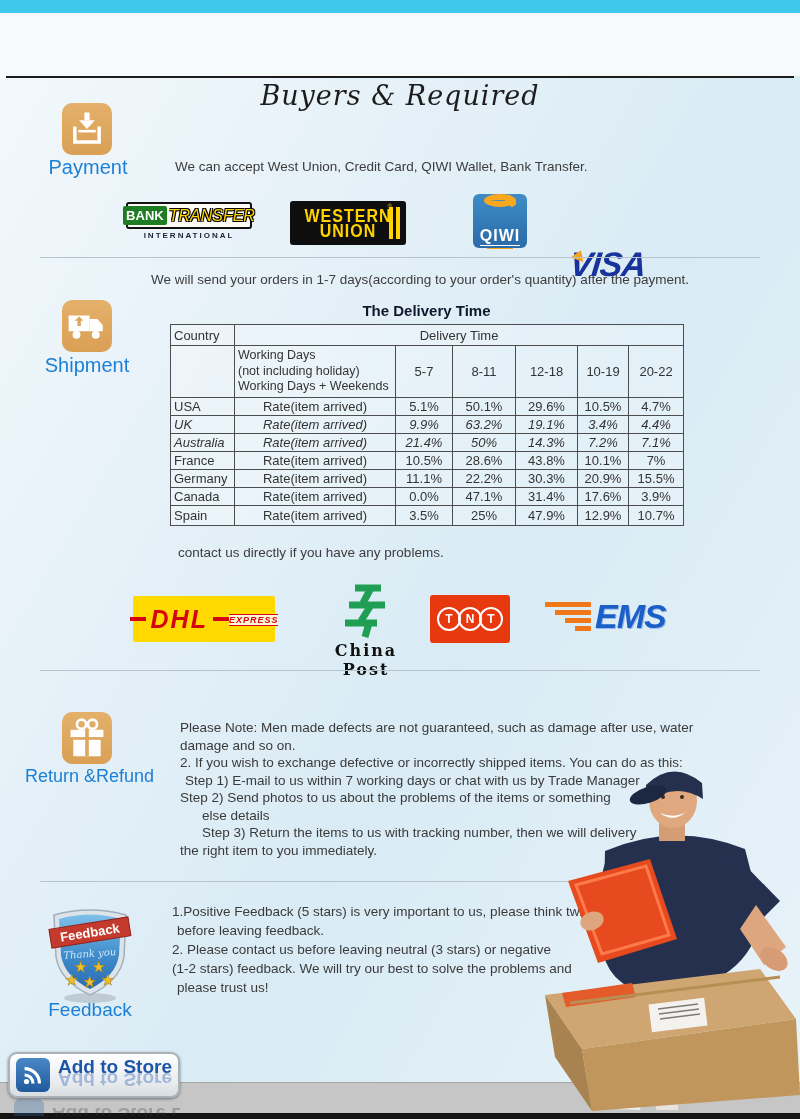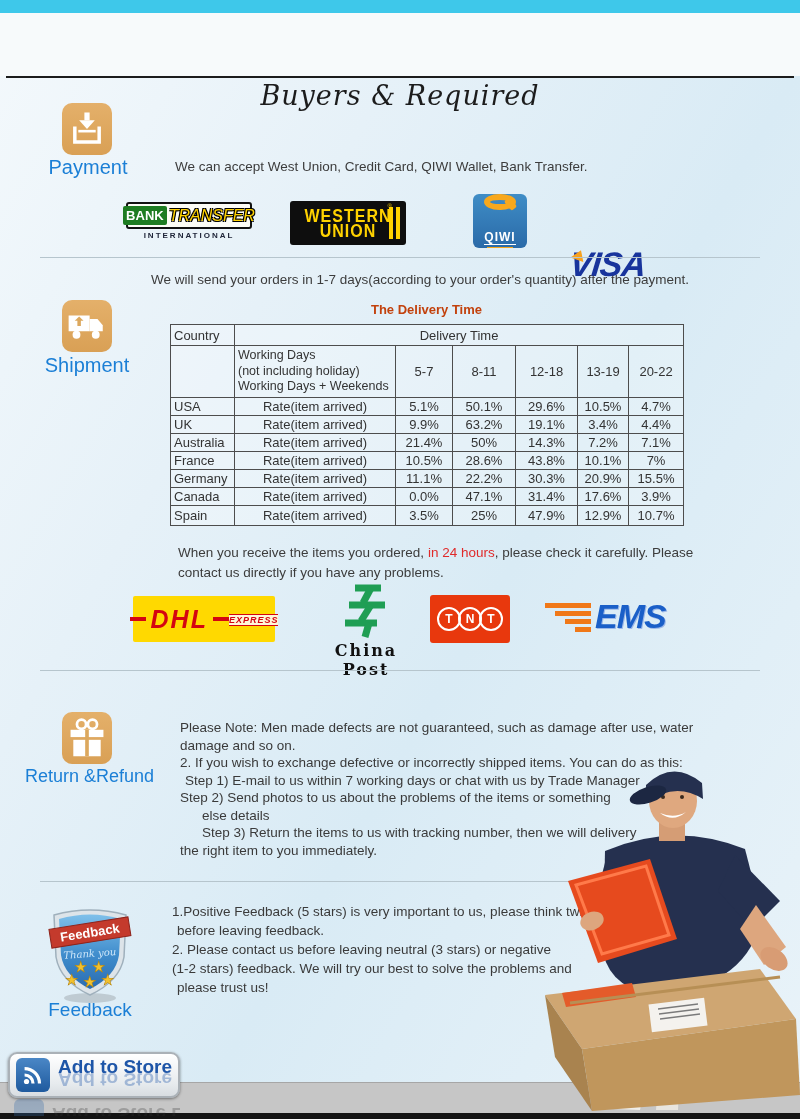--- a/index.html
+++ b/index.html
@@ -32,46 +32,46 @@
       display:flex;flex-direction:column;align-items:center;justify-content:center;}
   .wu-line{color:#ffd200;font-weight:bold;font-size:16px;line-height:15px;letter-spacing:1px;transform:scaleY(1.15);}
   .wu-bars{position:absolute;right:6px;top:6px;bottom:6px;display:flex;gap:3px;}
   .wu-bar{width:4px;background:#ffd200;height:100%;}
   .wu-reg{position:absolute;right:14px;top:2px;color:#ffd200;font-size:6px;}
   .qiwi-logo{width:54px;height:54px;border-radius:6px;background:linear-gradient(#3f8dc6,#2a6aa8);
       display:flex;flex-direction:column;align-items:center;justify-content:center;}
   .qiwi-q{width:20px;height:20px;border:6px solid #f8a81c;border-radius:50%;position:relative;}
   .qiwi-q::after{content:"";position:absolute;right:-4px;bottom:-6px;width:7px;height:12px;background:#f8a81c;
       transform:rotate(-40deg);border-radius:2px;}
-  .qiwi-name{color:#fff;font-weight:bold;font-size:12px;margin-top:20px;letter-spacing:1px;border-bottom:1px solid #fff;}
+  .qiwi-name{color:#fff;font-weight:bold;font-size:16px;margin-top:20px;letter-spacing:1px;border-bottom:1px solid #fff;}
   .qiwi-sub{width:26px;height:3px;background:#f8a81c;margin-top:2px;}
   .visa-logo{font-style:italic;font-weight:bold;font-size:34px;color:#18349c;letter-spacing:-1px;
       transform:skew(-6deg);position:relative;line-height:34px;}
   .visa-flag{position:absolute;left:1px;top:3px;width:0;height:0;
       border-left:7px solid transparent;border-right:7px solid transparent;border-bottom:10px solid #f7a11e;
       transform:rotate(18deg);}
   
   table.dt{border-collapse:collapse;table-layout:fixed;width:513px;background:rgba(255,255,255,0.25);}
   table.dt td{border:1px solid #4d4d4d;font-size:13px;color:#333;padding:0 3px;}
   .dt-center{text-align:center;}
-  .dt-title{font-weight:bold;font-size:13px;color:#c2410c;}
+  .dt-title{font-weight:bold;font-size:15px;color:#0f172a;}
   .wd-lines div{font-size:12.5px;line-height:15.5px;white-space:nowrap;}
   
   .dhl-logo{width:142px;height:46px;background:#ffd900;border-radius:2px;display:flex;flex-direction:row;
       align-items:center;justify-content:center;}
   .dhl-row{display:flex;align-items:center;gap:5px;}
   .dhl-line{width:16px;height:4px;background:#d40511;}
   .dhl-name{color:#d40511;font-style:italic;font-weight:bold;font-size:25px;letter-spacing:2px;line-height:24px;}
   .dhl-express{margin-top:1px;width:80%;border-top:1.5px solid #d40511;border-bottom:1.5px solid #d40511;
       text-align:center;color:#d40511;font-style:italic;font-weight:bold;font-size:9px;letter-spacing:1px;background:#fff8d8;}
   .cp-caption{font-family:"DejaVu Serif", serif;font-weight:bold;font-size:16px;color:#111;letter-spacing:2px;}
   .tnt-logo{width:80px;height:48px;background:#e8380d;border-radius:3px;display:flex;align-items:center;justify-content:center;gap:1px;}
   .tnt-circle{width:20px;height:20px;border:2px solid #fff;border-radius:50%;display:flex;align-items:center;justify-content:center;
       color:#fff;font-weight:bold;font-size:12px;margin:0 -2px;}
-  .ems-logo{display:flex;align-items:flex-end;gap:4px;}
+  .ems-logo{display:flex;align-items:center;gap:4px;}
   .ems-stripes{display:flex;flex-direction:column;align-items:flex-end;gap:3px;}
   .ems-stripe{height:5px;background:#f07818;}
   .ems-name{font-style:italic;font-weight:bold;font-size:34px;color:#1a5fc8;letter-spacing:-1px;line-height:32px;
       text-shadow:1px 1px 0 #9cb8e8;}
   
   .lines div{font-size:13.5px;line-height:17.5px;white-space:nowrap;}
   .returns-text div:nth-child(4){padding-left:5px;}
   .returns-text div:nth-child(6){padding-left:22px;}
   .returns-text div:nth-child(7){padding-left:22px;}
   .returns-text div:nth-child(9){padding-left:16px;}
@@ -185,42 +185,42 @@
   <tr style="height:52px;">
     <td></td>
     <td class="wd-lines">
       <div>Working Days</div>
       <div>(not including holiday)</div>
       <div>Working Days + Weekends</div>
     </td>
     <td class="dt-center">5-7</td>
     <td class="dt-center">8-11</td>
     <td class="dt-center">12-18</td>
-    <td class="dt-center">13-19</td>
+    <td class="dt-center">10-19</td>
     <td class="dt-center">20-22</td>
   </tr>
   <tr style="height:18px;">
     <td>USA</td>
         <td class="dt-center">Rate(item arrived)</td>
     <td class="dt-center">5.1%</td>
         <td class="dt-center">50.1%</td>
         <td class="dt-center">29.6%</td>
         <td class="dt-center">10.5%</td>
         <td class="dt-center">4.7%</td>
   </tr>
-  <tr style="height:18px;">
+  <tr style="height:18px;font-style:italic;">
     <td>UK</td>
         <td class="dt-center">Rate(item arrived)</td>
     <td class="dt-center">9.9%</td>
         <td class="dt-center">63.2%</td>
         <td class="dt-center">19.1%</td>
         <td class="dt-center">3.4%</td>
         <td class="dt-center">4.4%</td>
   </tr>
-  <tr style="height:18px;">
+  <tr style="height:18px;font-style:italic;">
     <td>Australia</td>
         <td class="dt-center">Rate(item arrived)</td>
     <td class="dt-center">21.4%</td>
         <td class="dt-center">50%</td>
         <td class="dt-center">14.3%</td>
         <td class="dt-center">7.2%</td>
         <td class="dt-center">7.1%</td>
   </tr>
   <tr style="height:18px;">
     <td>France</td>
@@ -255,23 +255,20 @@
     <td class="dt-center">3.5%</td>
         <td class="dt-center">25%</td>
         <td class="dt-center">47.9%</td>
         <td class="dt-center">12.9%</td>
         <td class="dt-center">10.7%</td>
   </tr>
 </tbody>
   </table>
 
 <div class="abs txt" style="left:178px;top:543px;line-height:20px;">
-  <div style="white-space:nowrap;">
-    <span>When you receive the items you ordered, </span><span class="red">in 24 hours</span><span>, please check it carefully. Please</span>
-  </div>
   <div>contact us directly if you have any problems.</div>
 </div>
 
 <div class="abs dhl-logo" style="left:133px;top:596px;">
   <div class="dhl-row">
     <span class="dhl-line"></span>
     <span class="dhl-name">DHL</span>
     <span class="dhl-line"></span>
   </div>
   <div class="dhl-express">EXPRESS</div>

